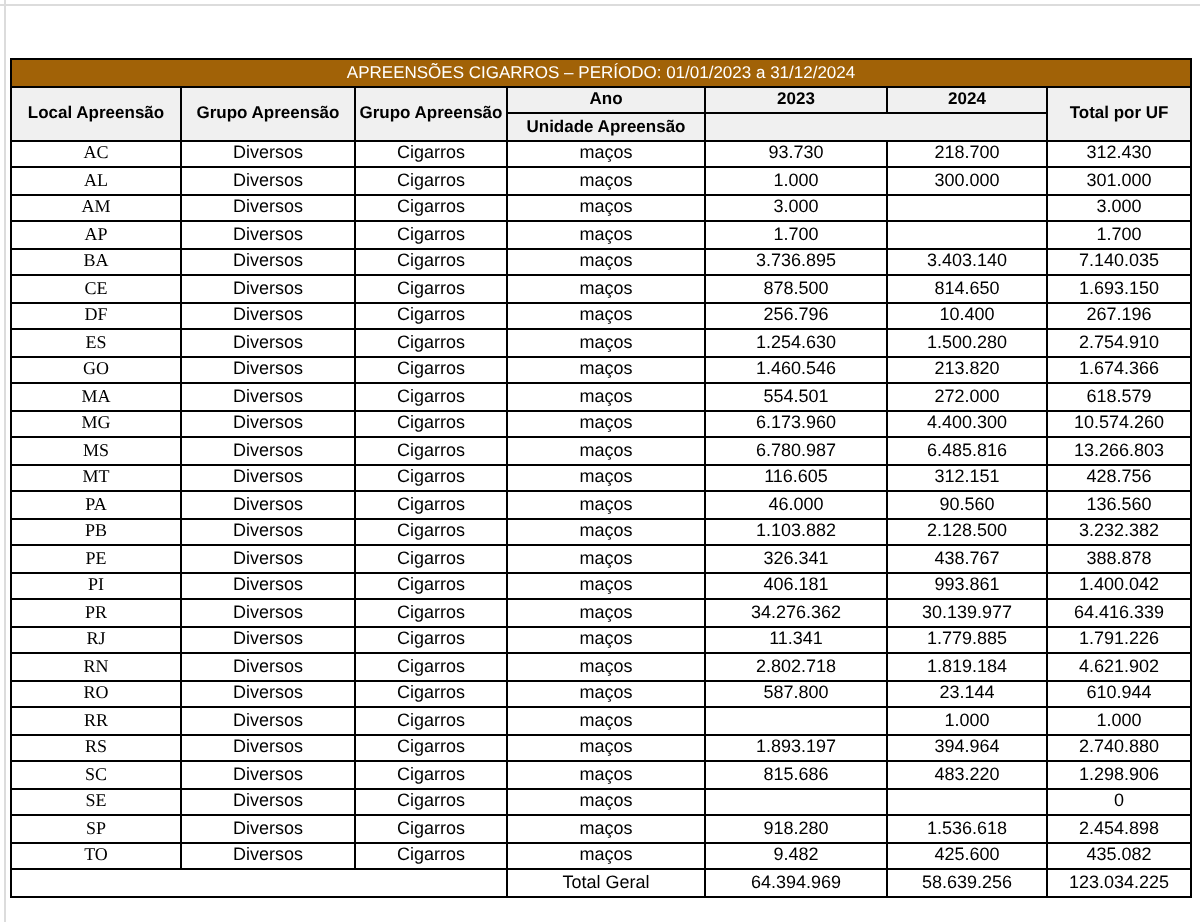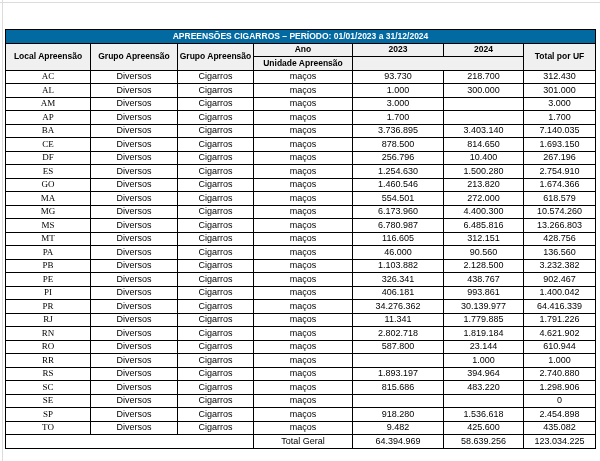--- a/index.html
+++ b/index.html
@@ -27,22 +27,22 @@
   }
   table.report td, table.report th {
     border:1px solid #000;
     text-align:center; vertical-align:middle;
     padding:0 1px;
     height:13.5px;
     line-height:11px;
     overflow:hidden; white-space:nowrap;
   }
   .banner-cell {
-    background:#0369a1; color:#fff;
-    font-weight:bold; font-size:8.5px;
+    background:#a16207; color:#fff;
+    font-weight:normal; font-size:8.5px;
     height:14px;
     border-top-width:1px; border-left-width:2px; border-right-width:2px;
   }
   .hdr {
     background:#f0f0f0; font-weight:bold; font-size:8.5px; height:14px;
   }
   .bL2 { border-left-width:2px; }
   .hdr-bottom { border-bottom-width:2px; }
   td.col1 { border-left-width:2px;font-family:Liberation Serif, serif; }
   td.col7 { border-right-width:2px; }
@@ -227,21 +227,21 @@
       <td>2.128.500</td>
       <td class="bL2 col7">3.232.382</td>
     </tr>
         <tr>
       <td class="col1">PE</td>
       <td>Diversos</td>
       <td>Cigarros</td>
       <td class="bL2">maços</td>
       <td>326.341</td>
       <td>438.767</td>
-      <td class="bL2 col7">902.467</td>
+      <td class="bL2 col7">388.878</td>
     </tr>
         <tr>
       <td class="col1">PI</td>
       <td>Diversos</td>
       <td>Cigarros</td>
       <td class="bL2">maços</td>
       <td>406.181</td>
       <td>993.861</td>
       <td class="bL2 col7">1.400.042</td>
     </tr>

